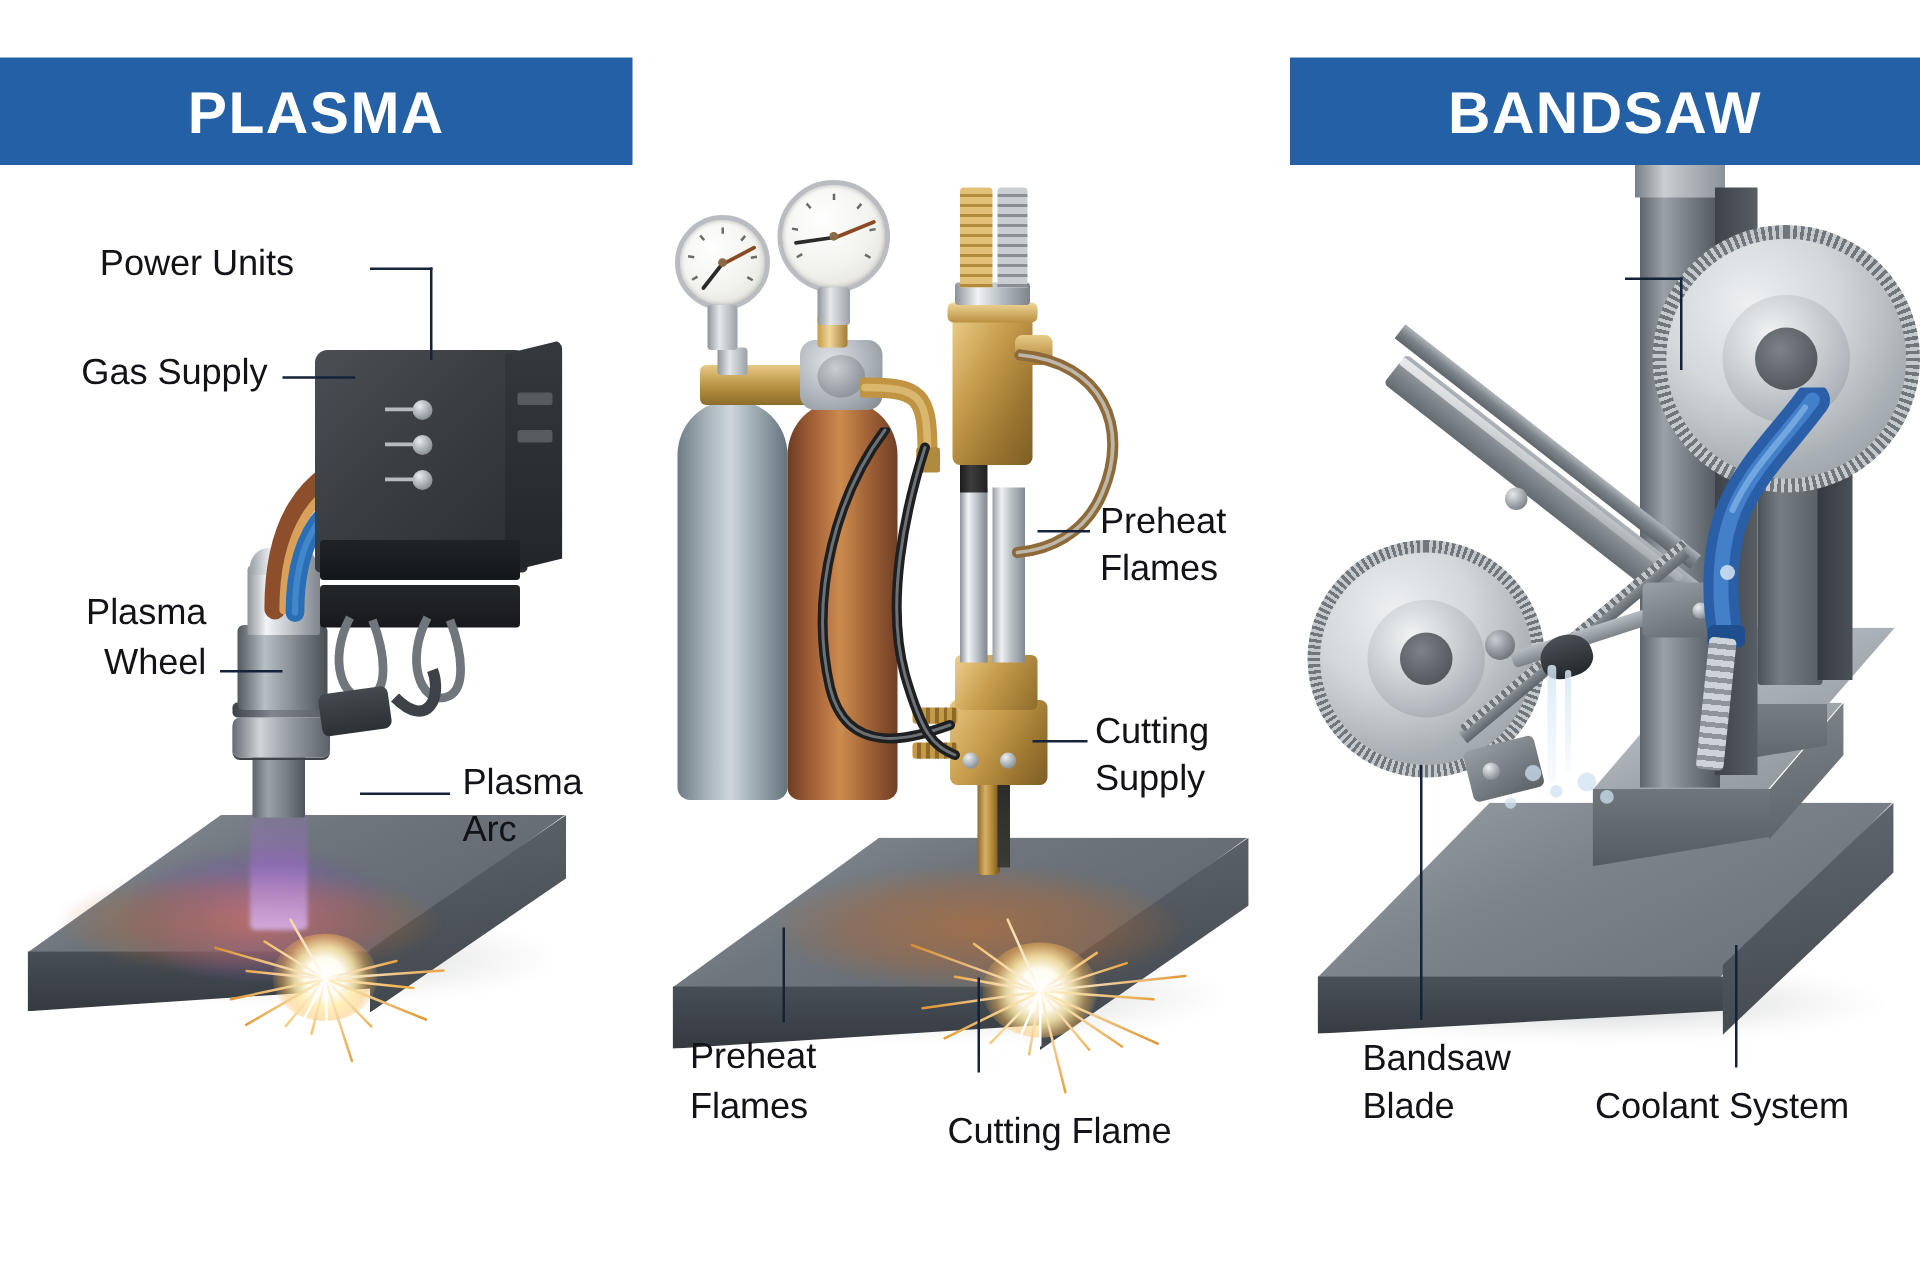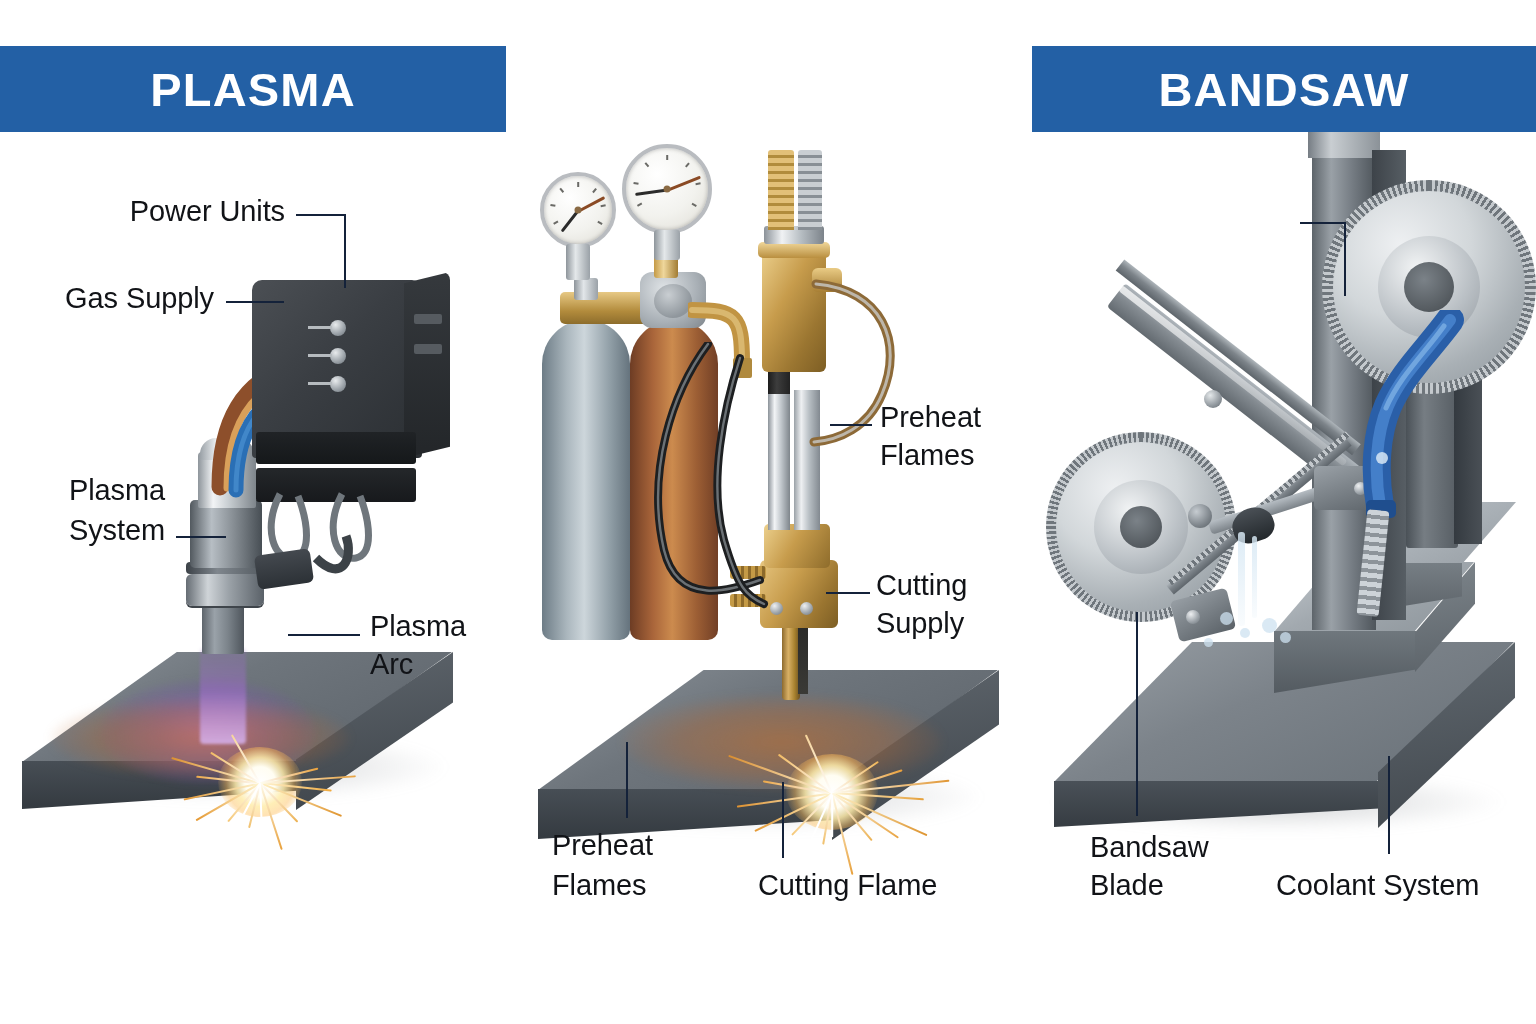--- a/index.html
+++ b/index.html
@@ -220,29 +220,29 @@
     <svg style="position:absolute;left:250px;top:360px;" width="180" height="110" viewBox="0 0 180 110">
       <path d="M30 2 C 12 36, 24 70, 44 66 C 62 62, 58 30, 48 4" stroke="#6f767c" stroke-width="7" fill="none"></path>
       <path d="M92 2 C 74 36, 86 70, 106 66 C 124 62, 120 30, 110 4" stroke="#6f767c" stroke-width="7" fill="none"></path>
       <path d="M66 66 C 92 92, 104 66, 96 44" stroke="#3c4247" stroke-width="9" fill="none"></path>
     </svg>
 
     <div style="position:absolute;left:256px;top:420px;width:56px;height:34px;
         background:linear-gradient(180deg,#44494f,#2c3136);border-radius:6px;transform:rotate(-8deg);"></div>
   </div>
 
-  <div class="label r" style="left:30px;top:194px;width:255px;">Power Units</div>
+  <div class="label r" style="left:30px;top:194px;width:255px;text-align:center;">Power Units</div>
   <div class="lead h" style="left:296px;top:214px;width:50px;"></div>
   <div class="lead v" style="left:344px;top:214px;height:74px;"></div>
 
   <div class="label r" style="left:14px;top:281px;width:200px;">Gas Supply</div>
   <div class="lead h" style="left:226px;top:301px;width:58px;"></div>
 
   <div class="label r" style="left:20px;top:473px;width:145px;">Plasma</div>
-  <div class="label r" style="left:20px;top:513px;width:145px;">System</div>
+  <div class="label r" style="left:20px;top:513px;width:145px;">Wheel</div>
   <div class="lead h" style="left:176px;top:536px;width:50px;"></div>
 
   <div class="label" style="left:370px;top:609px;">Plasma</div>
   <div class="label" style="left:370px;top:647px;">Arc</div>
   <div class="lead h" style="left:288px;top:634px;width:72px;"></div>
 
   <div class="art" style="left:512px;top:132px;width:512px;height:800px;">
 
     <div class="plate-shadow" style="left:24px;top:630px;width:450px;height:70px;"></div>
     <div style="position:absolute;left:26px;top:538px;width:460px;height:120px;
@@ -395,21 +395,21 @@
   <div class="lead h" style="left:830px;top:424px;width:42px;"></div>
 
   <div class="label" style="left:876px;top:568px;">Cutting</div>
   <div class="label" style="left:876px;top:606px;">Supply</div>
   <div class="lead h" style="left:826px;top:592px;width:44px;"></div>
 
   <div class="label" style="left:552px;top:828px;">Preheat</div>
   <div class="label" style="left:552px;top:868px;">Flames</div>
   <div class="lead v" style="left:626px;top:742px;height:76px;"></div>
 
-  <div class="label" style="left:758px;top:868px;">Cutting Flame</div>
+  <div class="label" style="left:758px;top:888px;">Cutting Flame</div>
   <div class="lead v" style="left:782px;top:782px;height:76px;"></div>
 
   <div class="art" style="left:1024px;top:132px;width:512px;height:800px;">
 
     <div class="plate-shadow" style="left:24px;top:640px;width:460px;height:60px;"></div>
     <div style="position:absolute;left:30px;top:510px;width:460px;height:140px;
         background:linear-gradient(155deg,#9aa1a7 0%,#7c838a 42%,#687077 100%);
         clip-path:polygon(30% 0%,100% 0%,70% 100%,0% 100%);"></div>
     <div style="position:absolute;left:30px;top:649px;width:325px;height:46px;
         background:linear-gradient(180deg,#4a5158 0%,#363c42 100%);

